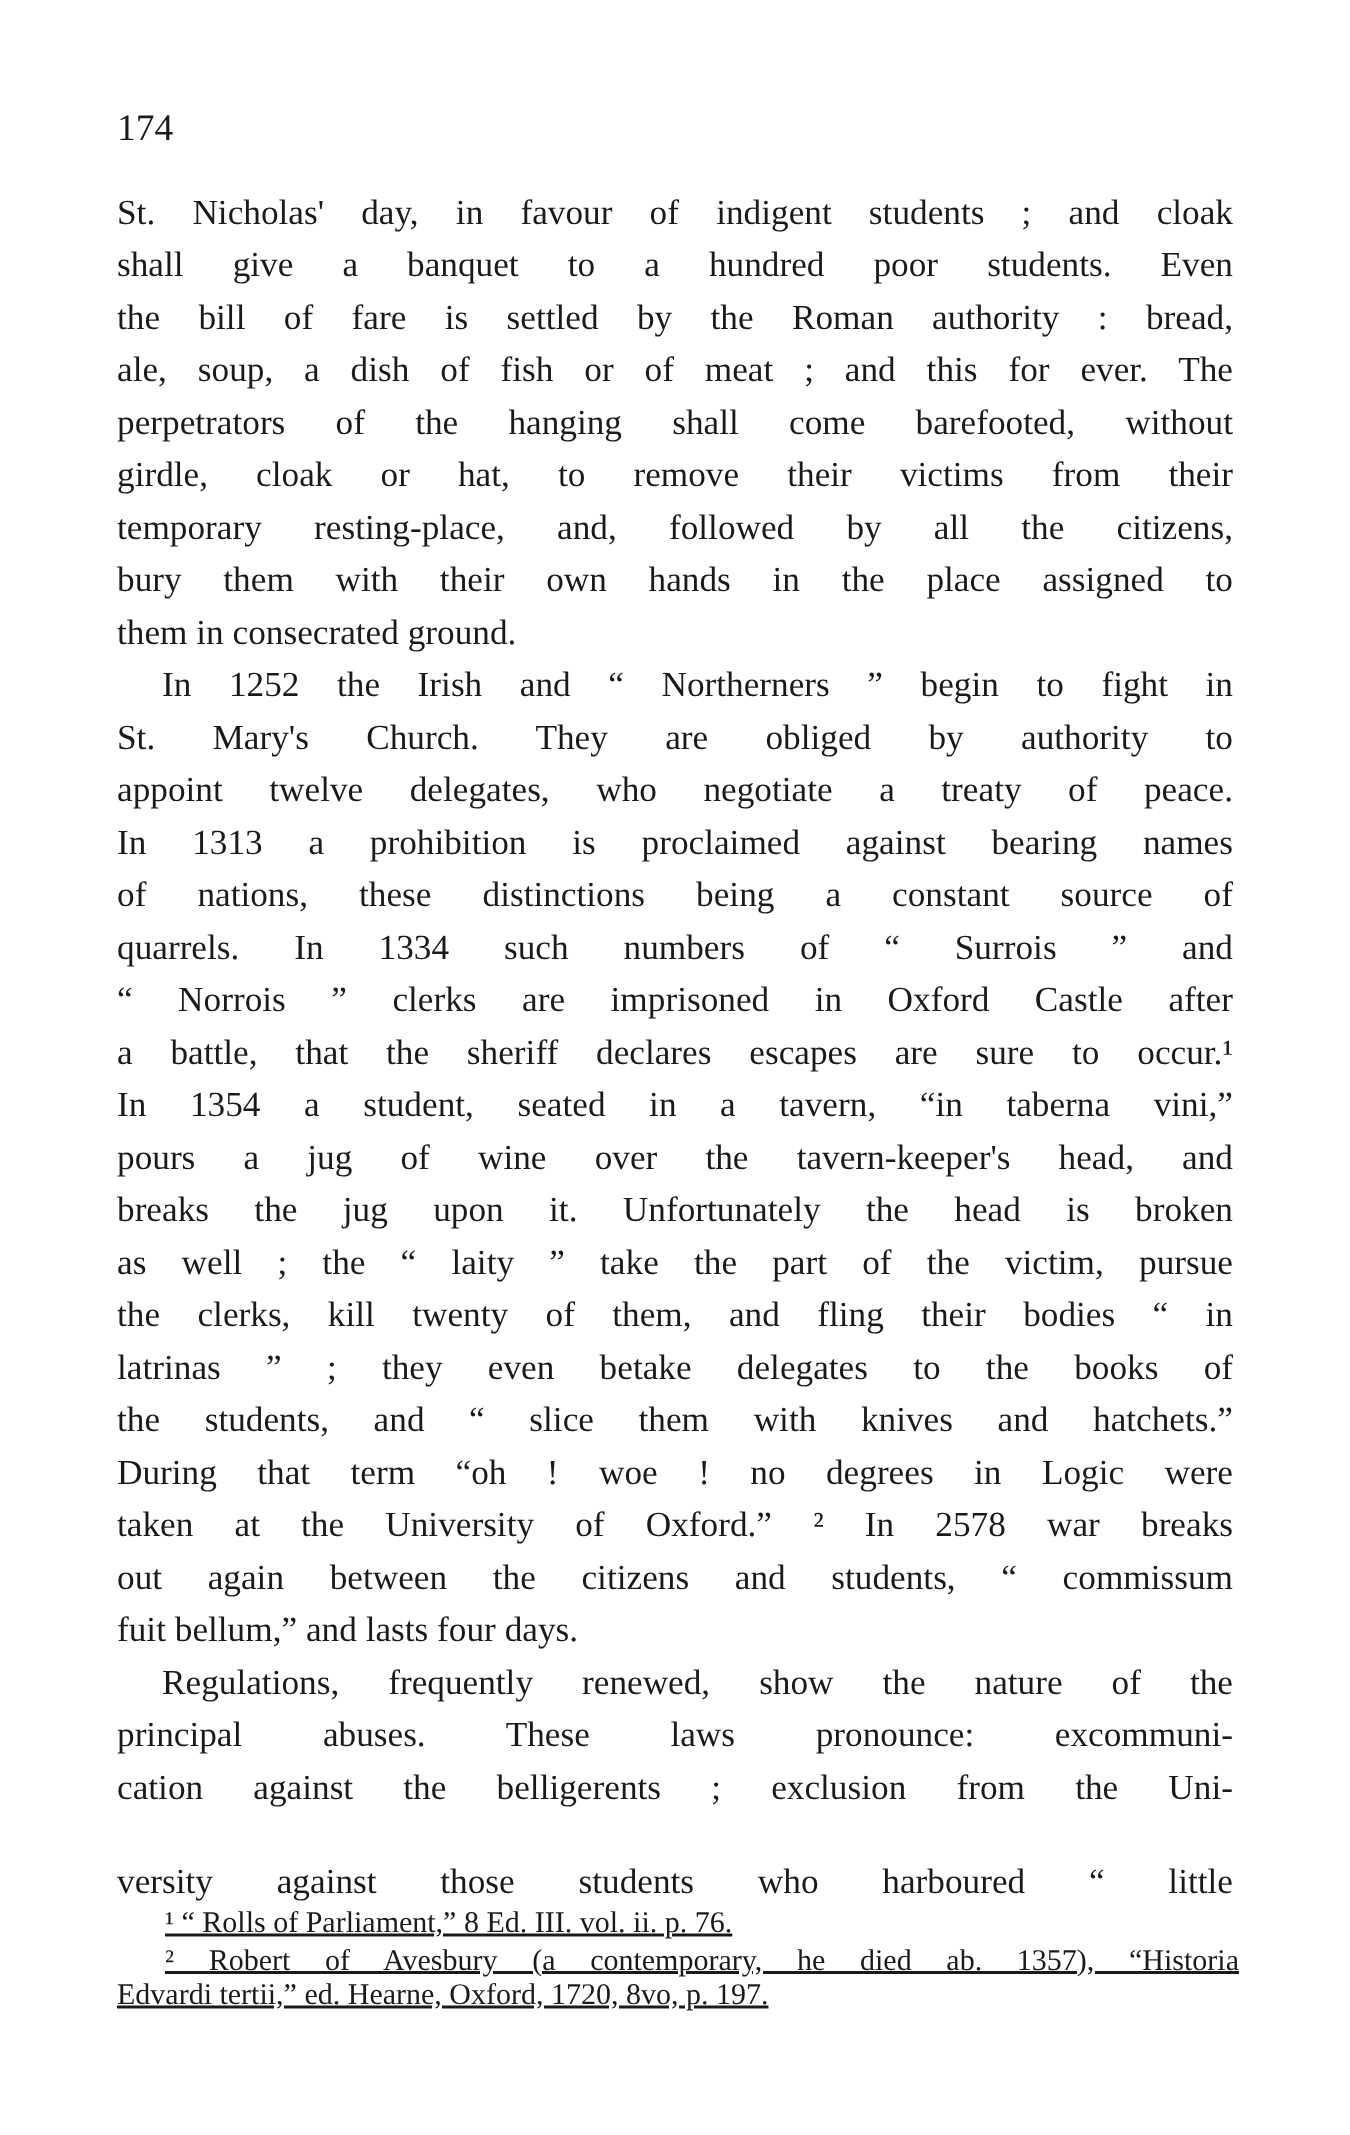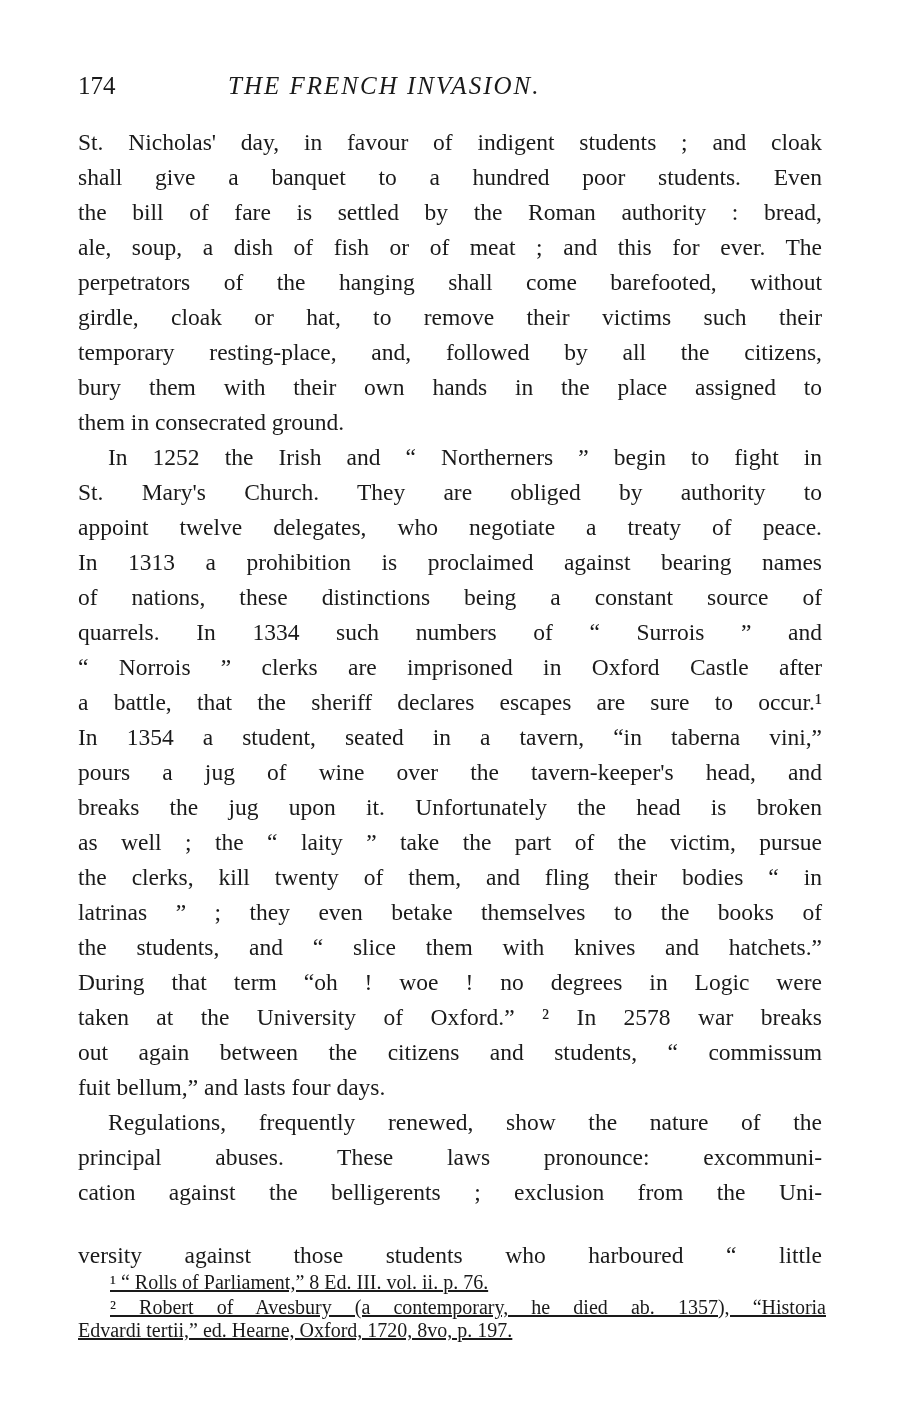--- a/index.html
+++ b/index.html
@@ -16,47 +16,46 @@
         text-align:justify; text-align-last:justify;text-decoration:underline; }
   .fn.last { text-align-last:left; }
   .fn.indent { left:110px; width:716px; }
   .fn.short { text-align-last:left; }
 </style>
 </head>
 <body>
 
 <div class="header">
   <span class="page-num">174</span>
-  <span class="running-title">THE FRENCH INVASION.</span>
 </div>
 
 <div>
   <div class="line" style="top:127px">St. Nicholas' day, in favour of indigent students ; and cloak</div>
   <div class="line" style="top:162px">shall give a banquet to a hundred poor students.  Even</div>
   <div class="line" style="top:197px">the bill of fare is settled by the Roman authority : bread,</div>
   <div class="line" style="top:232px">ale, soup, a dish of fish or of meat ; and this for ever.  The</div>
   <div class="line" style="top:267px">perpetrators of the hanging shall come barefooted, without</div>
-  <div class="line" style="top:302px">girdle, cloak or hat, to remove their victims such their</div>
+  <div class="line" style="top:302px">girdle, cloak or hat, to remove their victims from their</div>
   <div class="line" style="top:337px">temporary resting-place, and, followed by all the citizens,</div>
   <div class="line" style="top:372px">bury them with their own hands in the place assigned to</div>
   <div class="line last" style="top:407px">them in consecrated ground.</div>
   <div class="line indent" style="top:442px">In 1252 the Irish and “ Northerners ” begin to fight in</div>
   <div class="line" style="top:477px">St. Mary's Church.  They are obliged by authority to</div>
   <div class="line" style="top:512px">appoint twelve delegates, who negotiate a treaty of peace.</div>
   <div class="line" style="top:547px">In 1313 a prohibition is proclaimed against bearing names</div>
   <div class="line" style="top:582px">of nations, these distinctions being a constant source of</div>
   <div class="line" style="top:617px">quarrels.  In 1334 such numbers of “ Surrois ” and</div>
   <div class="line" style="top:652px">“ Norrois ” clerks are imprisoned in Oxford Castle after</div>
   <div class="line" style="top:687px">a battle, that the sheriff declares escapes are sure to occur.¹</div>
   <div class="line" style="top:722px">In 1354 a student, seated in a tavern, “in taberna vini,”</div>
   <div class="line" style="top:757px">pours a jug of wine over the tavern-keeper's head, and</div>
   <div class="line" style="top:792px">breaks the jug upon it.  Unfortunately the head is broken</div>
   <div class="line" style="top:827px">as well ; the “ laity ” take the part of the victim, pursue</div>
   <div class="line" style="top:862px">the clerks, kill twenty of them, and fling their bodies “ in</div>
-  <div class="line" style="top:897px">latrinas ” ; they even betake themselves to the books of</div>
+  <div class="line" style="top:897px">latrinas ” ; they even betake delegates to the books of</div>
   <div class="line" style="top:932px">the students, and “ slice them with knives and hatchets.”</div>
   <div class="line" style="top:967px">During that term “oh ! woe ! no degrees in Logic were</div>
   <div class="line" style="top:1002px">taken at the University of Oxford.” ²  In 2578 war breaks</div>
   <div class="line" style="top:1037px">out again between the citizens and students, “ commissum</div>
   <div class="line last" style="top:1072px">fuit bellum,” and lasts four days.</div>
   <div class="line indent" style="top:1107px">Regulations, frequently renewed, show the nature of the</div>
   <div class="line" style="top:1142px">principal abuses.  These laws pronounce: excommuni-</div>
   <div class="line" style="top:1177px">cation against the belligerents ; exclusion from the Uni-</div>
   <div class="line" style="top:1240px">versity against those students who harboured “ little</div>
 </div>

